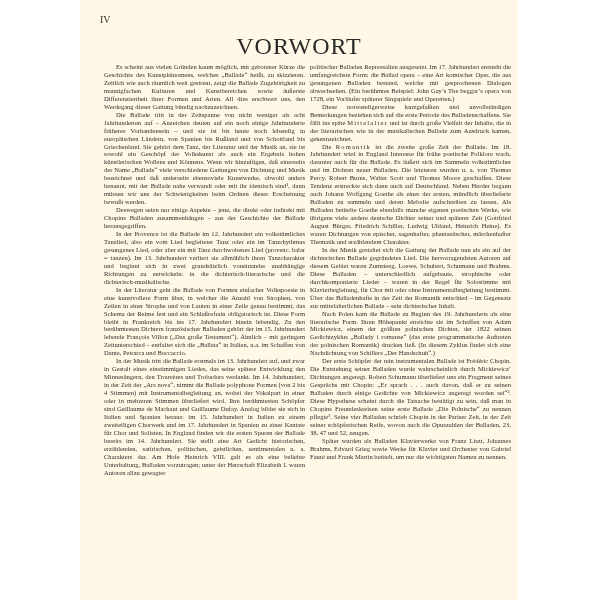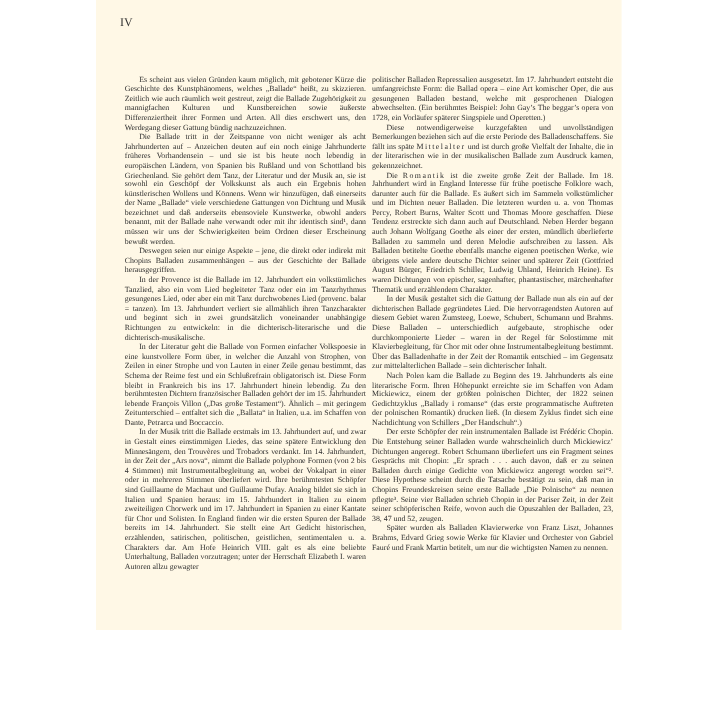--- a/index.html
+++ b/index.html
@@ -1,18 +1,18 @@
 <!DOCTYPE html>
 <html><head>
 <meta charset="utf-8">
 <style>
   html, body { margin: 0; padding: 0; background: #ffffff; }
   body { width: 600px; height: 600px; position: relative; overflow: hidden; }
   .page {
-    position: absolute; left: 80px; top: 0; width: 438px; height: 525px;
+    position: absolute; left: 80px; top: 0; width: 438px; height: 600px;
     background: #fff8e6;
   }
   .folio {
     position: absolute; left: 20px; top: 14px;
     font-family: "Liberation Serif", "DejaVu Serif", serif;
     font-size: 10px; color: #333;
   }
   .title {
     position: absolute; left: 0; width: 438px; top: 33px; text-align: center;
     font-family: "Liberation Serif", "DejaVu Serif", serif;
@@ -29,20 +29,21 @@
   .col.right { left: 230px; }
   .col p { margin: 0; text-indent: 12px; }
   .col p.noindent { text-indent: 0; }
   .spaced { letter-spacing: 1.2px; }
 </style>
 </head>
 <body>
 
 <div class="page">
   <div class="folio">IV</div>
+  <h1 class="title">VORWORT</h1>
 
   <div class="col left">
     <p>Es scheint aus vielen Gründen kaum möglich, mit gebotener Kürze die Geschichte des Kunstphänomens, welches „Ballade“ heißt, zu skizzieren. Zeitlich wie auch räumlich weit gestreut, zeigt die Ballade Zugehörigkeit zu mannigfachen Kulturen und Kunstbereichen sowie äußerste Differenziertheit ihrer Formen und Arten. All dies erschwert uns, den Werdegang dieser Gattung bündig nachzuzeichnen.</p>
     <p>Die Ballade tritt in der Zeitspanne von nicht weniger als acht Jahrhunderten auf – Anzeichen deuten auf ein noch einige Jahrhunderte früheres Vorhandensein – und sie ist bis heute noch lebendig in europäischen Ländern, von Spanien bis Rußland und von Schottland bis Griechenland. Sie gehört dem Tanz, der Literatur und der Musik an, sie ist sowohl ein Geschöpf der Volkskunst als auch ein Ergebnis hohen künstlerischen Wollens und Könnens. Wenn wir hinzufügen, daß einerseits der Name „Ballade“ viele verschiedene Gattungen von Dichtung und Musik bezeichnet und daß anderseits ebensoviele Kunstwerke, obwohl anders benannt, mit der Ballade nahe verwandt oder mit ihr identisch sind¹, dann müssen wir uns der Schwierigkeiten beim Ordnen dieser Erscheinung bewußt werden.</p>
     <p>Deswegen seien nur einige Aspekte – jene, die direkt oder indirekt mit Chopins Balladen zusammenhängen – aus der Geschichte der Ballade herausgegriffen.</p>
     <p>In der Provence ist die Ballade im 12. Jahrhundert ein volkstümliches Tanzlied, also ein vom Lied begleiteter Tanz oder ein im Tanzrhythmus gesungenes Lied, oder aber ein mit Tanz durchwobenes Lied (provenc. balar = tanzen). Im 13. Jahrhundert verliert sie allmählich ihren Tanzcharakter und beginnt sich in zwei grundsätzlich voneinander unabhängige Richtungen zu entwickeln: in die dichterisch-literarische und die dichterisch-musikalische.</p>
     <p>In der Literatur geht die Ballade von Formen einfacher Volkspoesie in eine kunstvollere Form über, in welcher die Anzahl von Strophen, von Zeilen in einer Strophe und von Lauten in einer Zeile genau bestimmt, das Schema der Reime fest und ein Schlußrefrain obligatorisch ist. Diese Form bleibt in Frankreich bis ins 17. Jahrhundert hinein lebendig. Zu den berühmtesten Dichtern französischer Balladen gehört der im 15. Jahrhundert lebende François Villon („Das große Testament“). Ähnlich – mit geringem Zeitunterschied – entfaltet sich die „Ballata“ in Italien, u.a. im Schaffen von Dante, Petrarca und Boccaccio.</p>
     <p>In der Musik tritt die Ballade erstmals im 13. Jahrhundert auf, und zwar in Gestalt eines einstimmigen Liedes, das seine spätere Entwicklung den Minnesängern, den Trouvères und Trobadors verdankt. Im 14. Jahrhundert, in der Zeit der „Ars nova“, nimmt die Ballade polyphone Formen (von 2 bis 4 Stimmen) mit Instrumentalbegleitung an, wobei der Vokalpart in einer oder in mehreren Stimmen überliefert wird. Ihre berühmtesten Schöpfer sind Guillaume de Machaut und Guillaume Dufay. Analog bildet sie sich in Italien und Spanien heraus: im 15. Jahrhundert in Italien zu einem zweiteiligen Chorwerk und im 17. Jahrhundert in Spanien zu einer Kantate für Chor und Solisten. In England finden wir die ersten Spuren der Ballade bereits im 14. Jahrhundert. Sie stellt eine Art Gedicht historischen, erzählenden, satirischen, politischen, geistlichen, sentimentalen u. a. Charakters dar. Am Hofe Heinrich VIII. galt es als eine beliebte Unterhaltung, Balladen vorzutragen; unter der Herrschaft Elizabeth I. waren Autoren allzu gewagter</p>
   </div>
 

